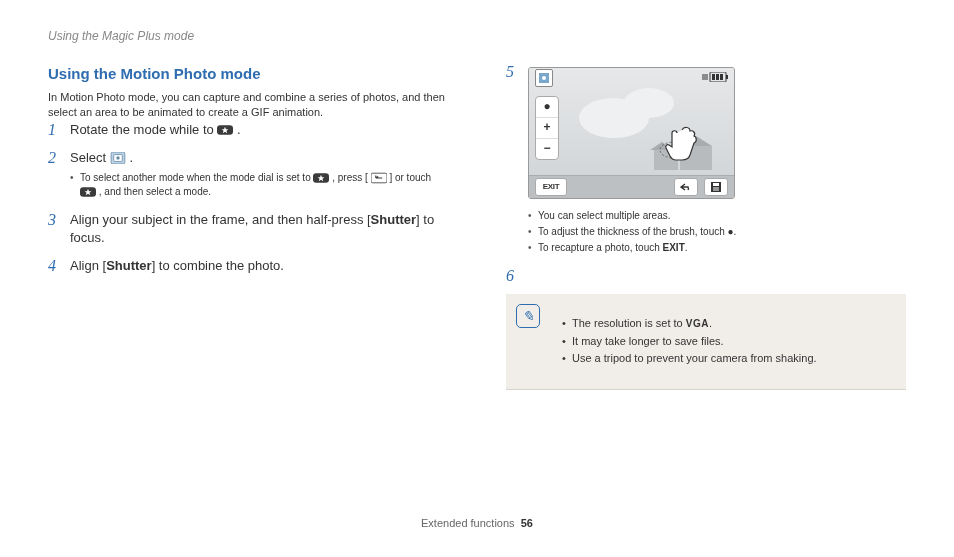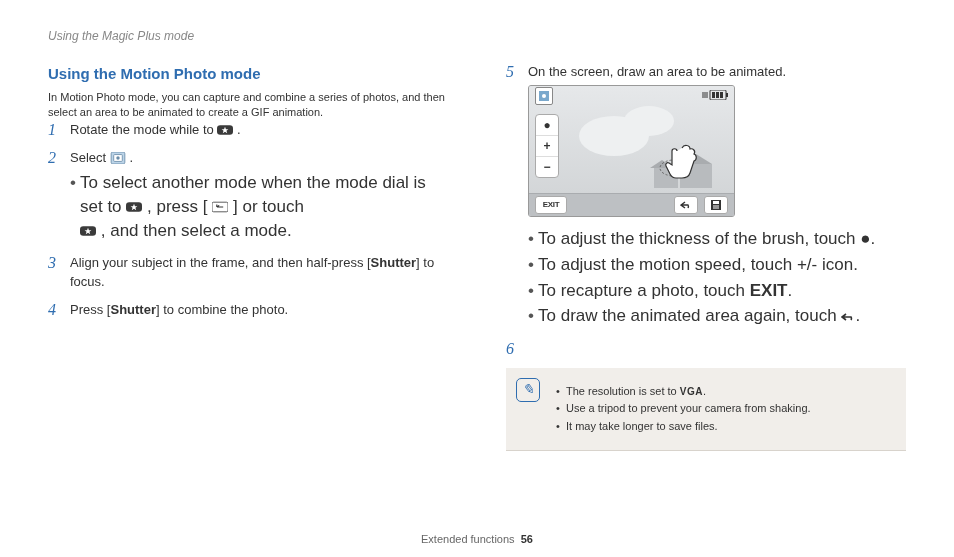--- a/index.html
+++ b/index.html
@@ -7,44 +7,44 @@
   .runhead{font-style:italic;color:#888;font-size:12px;margin-bottom:18px}
   .cols{display:flex;gap:58px}
   .col{flex:1;min-width:0}
   h2{color:#2f6db0;font-size:15px;font-weight:bold;margin:0 0 6px 0}
   .intro{font-size:11px;}
   ol.steps{list-style:none;padding:0;margin:0}
   ol.steps>li{display:flex;gap:10px;margin-bottom:10px}
   .num{color:#2f6db0;font-style:italic;font-size:16px;min-width:12px;line-height:1.1;font-family:Georgia,serif}
   .step-body{font-size:13px}
   ul.sub{list-style:none;padding:0;margin:4px 0 0 0}
-  ul.sub>li{font-size:17px;position:relative;padding-left:10px;margin-bottom:2px}
+  ul.sub>li{font-size:10px;position:relative;padding-left:10px;margin-bottom:2px}
   ul.sub>li::before{content:"•";position:absolute;left:0;top:0;color:#555}
   .icon{display:inline-flex;vertical-align:middle}
   
   .shot{width:205px;height:130px;border:1px solid #999;border-radius:3px;background:#d6d8da;position:relative;margin:4px 0 10px 0;overflow:hidden}
   .sky{position:absolute;inset:0;background:linear-gradient(#e6e8ea,#cfd2d4)}
   .cloud{position:absolute;background:#eef0f1;border-radius:50%}
   .house{position:absolute;bottom:28px;width:32px;height:24px;background:#b8bbbe}
   .roof{position:absolute;width:0;height:0;border-left:16px solid transparent;border-right:16px solid transparent;border-bottom:10px solid #a9acaf}
   .bottombar{position:absolute;left:0;right:0;bottom:0;height:22px;background:#bdc0c3;border-top:1px solid #a9acaf;display:flex;align-items:center;padding:0 6px;gap:6px}
   .btn{background:#fff;border:1px solid #aaa;border-radius:3px;width:22px;height:16px;display:flex;align-items:center;justify-content:center;font-size:9px;font-weight:bold;color:#333}
   .btn.wide{width:30px;font-size:8px;letter-spacing:-.3px}
   .sidepanel{position:absolute;left:6px;top:28px;background:#fff;border:1px solid #aaa;border-radius:4px;width:22px;display:flex;flex-direction:column}
   .sidepanel>div{height:20px;display:flex;align-items:center;justify-content:center;border-bottom:1px solid #ddd;font-size:12px;font-weight:bold}
   .sidepanel>div:last-child{border-bottom:none}
   .topbar{position:absolute;left:0;right:0;top:0;height:20px;display:flex;align-items:center;justify-content:space-between;padding:0 6px}
   .modechip{width:16px;height:16px;background:#fff;border:1px solid #888;border-radius:2px;display:flex;align-items:center;justify-content:center}
   .hand{position:absolute;right:32px;top:52px}
   .notebox{background:#f1eeea;border-bottom:1px solid #d8d3cc;padding:10px 10px 10px 44px;position:relative;margin-top:10px;font-size:11px}
   .notebox .note-icon{position:absolute;left:10px;top:10px;width:22px;height:22px;border:1.5px solid #2f6db0;border-radius:5px;display:flex;align-items:center;justify-content:center;color:#2f6db0;font-style:italic;font-family:Georgia,serif;font-size:14px}
-  .notebox ul{list-style:none;padding:0;margin:6px}
+  .notebox ul{list-style:none;padding:0;margin:12px}
   .notebox li{position:relative;padding-left:10px;margin-bottom:2px}
   .notebox li::before{content:"•";position:absolute;left:0}
-  .footer{position:absolute;left:0;right:0;bottom:10px;text-align:center;font-size:11px;color:#666}
+  .footer{position:absolute;left:0;right:0;bottom:26px;text-align:center;font-size:11px;color:#666}
   .footer b{color:#333}
   svg.mini{width:16px;height:12px;vertical-align:-2px}
   .vga{font-weight:bold;font-size:10px;letter-spacing:.5px;font-family:Arial;display:inline}
   .spacer{flex:1}
 </style>
 </head>
 <body>
 
 <div class="page">
   <div class="runhead">Using the Magic Plus mode</div>
@@ -115,32 +115,31 @@
         <li>
           <div class="num">3</div>
           <div class="step-body">
             <span>Align your subject in the frame, and then half-press [</span><b>Shutter</b><span>] to focus.</span>
           </div>
         </li>
 
         <li>
           <div class="num">4</div>
           <div class="step-body">
-            <span>Press [</span><b>Shutter</b><span>] to combine the photo.</span>
+            <span>Align [</span><b>Shutter</b><span>] to combine the photo.</span>
           </div>
         </li>
       </ol>
     </div>
 
     <div class="col">
       <ol class="steps">
         <li>
           <div class="num">5</div>
           <div class="step-body">
-            <div>On the screen, draw an area to be animated.</div>
 
             <div class="shot">
               <div class="sky"></div>
               <div class="cloud" style="width:70px;height:40px;left:50px;top:30px"></div>
               <div class="cloud" style="width:50px;height:30px;left:95px;top:20px"></div>
               <div class="house" style="right:22px">
                   <div class="roof" style="top:-10px;left:0"></div>
                 </div>
               <div class="house" style="right:56px;height:20px;width:24px">
                   <div class="roof" style="top:-8px;left:-4px;border-left-width:12px;border-right-width:12px;border-bottom-width:8px"></div>
@@ -184,43 +183,38 @@
                     <svg width="10" height="10" viewBox="0 0 10 10">
                       <rect x="0" y="0" width="10" height="10" fill="#333"></rect>
                       <rect x="2" y="1" width="6" height="3" fill="#fff"></rect>
                       <rect x="2" y="5" width="6" height="4" fill="#999"></rect>
                     </svg>
                   </div>
               </div>
             </div>
 
             <ul class="sub">
+              <li>You can select multiple areas.</li>
               <li><span>To adjust the thickness of the brush, touch </span><span>●</span><span>.</span></li>
-              <li>To adjust the motion speed, touch +/- icon.</li>
               <li><span>To recapture a photo, touch </span><b>EXIT</b><span>.</span></li>
-              <li><span>To draw the animated area again, touch </span><span class="icon">
-                    <svg width="14" height="10" viewBox="0 0 14 10">
-                      <path d="M5 2 L1 5 L5 8 M1 5 h9 a3 3 0 0 1 0 3" fill="none" stroke="#333" stroke-width="1.6"></path>
-                    </svg>
-                  </span><span>.</span></li>
             </ul>
           </div>
         </li>
 
         <li>
           <div class="num">6</div>
         </li>
       </ol>
 
       <div class="notebox">
         <div class="note-icon">✎</div>
         <ul>
           <li><span>The resolution is set to </span><span class="vga">VGA</span><span>.</span></li>
+          <li>It may take longer to save files.</li>
           <li>Use a tripod to prevent your camera from shaking.</li>
-          <li>It may take longer to save files.</li>
         </ul>
       </div>
     </div>
   </div>
 
   <div class="footer">
     <span>Extended functions</span>&nbsp;&nbsp;<b>56</b>
   </div>
 </div>
 

